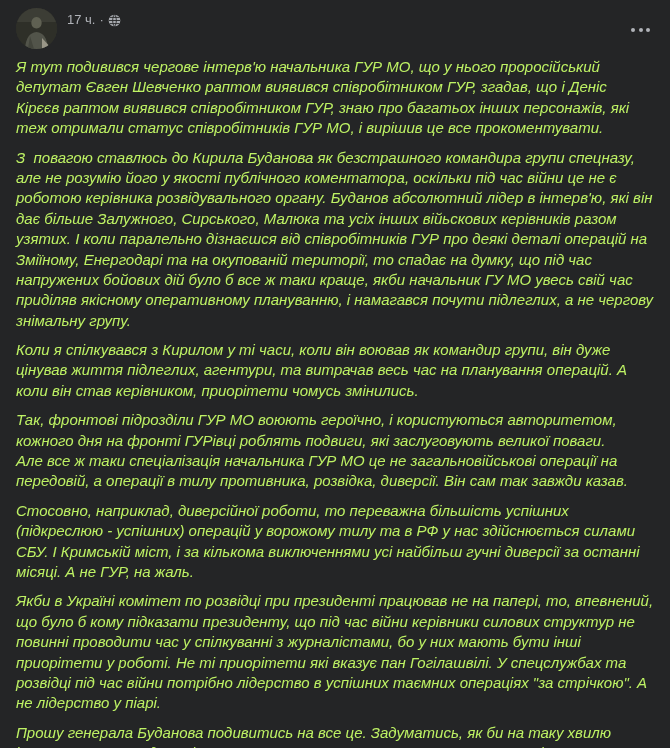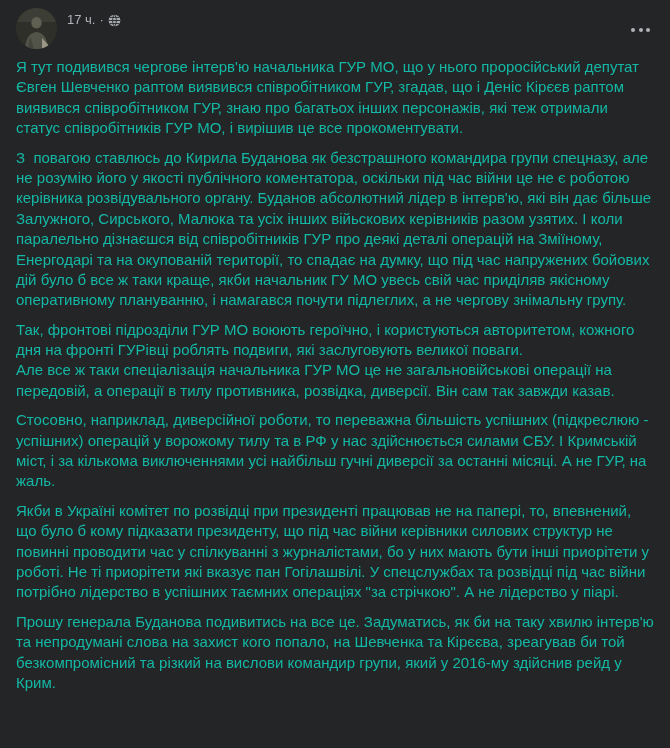--- a/index.html
+++ b/index.html
@@ -36,24 +36,25 @@
 
   .more-btn {
     position: absolute; right: 0; top: 12px;
     display: flex; gap: 3.5px; padding: 8px 4px; border-radius: 6px; cursor: pointer;
   }
   .more-btn .dot { width: 4px; height: 4px; border-radius: 50%; background: #b0b3b8; }
 
   
   .body-text p {
     margin: 6px 0 9px 0;
-    color: #14b8a6;
+    color: #bef264;
     font-size: 15px;
     line-height: 1.36;
     white-space: pre-wrap;
+    font-style: italic;
   }
 </style>
 </head>
 <body>
 
 <div class="post">
 
   <div class="header">
 
     <div class="avatar">
@@ -81,20 +82,21 @@
     <div class="more-btn">
       <span class="dot"></span>
       <span class="dot"></span>
       <span class="dot"></span>
     </div>
   </div>
 
   <div class="body-text">
       <p>Я тут подивився чергове інтерв'ю начальника ГУР МО, що у нього проросійський депутат Євген Шевченко раптом виявився співробітником ГУР, згадав, що і Деніс Кірєєв раптом виявився співробітником ГУР, знаю про багатьох інших персонажів, які теж отримали статус співробітників ГУР МО, і вирішив це все прокоментувати.</p>
       <p>З  повагою ставлюсь до Кирила Буданова як безстрашного командира групи спецназу, але не розумію його у якості публічного коментатора, оскільки під час війни це не є роботою керівника розвідувального органу. Буданов абсолютний лідер в інтерв'ю, які він дає більше Залужного, Сирського, Малюка та усіх інших війьскових керівників разом узятих. І коли паралельно дізнаєшся від співробітників ГУР про деякі деталі операцій на Зміїному, Енергодарі та на окупованій території, то спадає на думку, що під час напружених бойових дій було б все ж таки краще, якби начальник ГУ МО увесь свій час приділяв якісному оперативному плануванню, і намагався почути підлеглих, а не чергову знімальну групу.</p>
+      <p>Коли я спілкувався з Кирилом у ті часи, коли він воював як командир групи, він дуже цінував життя підлеглих, агентури, та витрачав весь час на планування операцій. А коли він став керівником, приорітети чомусь змінились.</p>
       <p>Так, фронтові підрозділи ГУР МО воюють героїчно, і користуються авторитетом, кожного дня на фронті ГУРівці роблять подвиги, які заслуговують великої поваги.
 Але все ж таки спеціалізація начальника ГУР МО це не загальновійськові операції на передовій, а операції в тилу противника, розвідка, диверсії. Він сам так завжди казав.</p>
       <p>Стосовно, наприклад, диверсійної роботи, то переважна більшість успішних (підкреслюю - успішних) операцій у ворожому тилу та в РФ у нас здійснюється силами СБУ. І Кримській міст, і за кількома виключеннями усі найбільш гучні диверсії за останні місяці. А не ГУР, на жаль.</p>
       <p>Якби в Україні комітет по розвідці при президенті працював не на папері, то, впевнений, що було б кому підказати президенту, що під час війни керівники силових структур не повинні проводити час у спілкуванні з журналістами, бо у них мають бути інші приорітети у роботі. Не ті приорітети які вказує пан Гогілашвілі. У спецслужбах та розвідці під час війни потрібно лідерство в успішних таємних операціях "за стрічкою". А не лідерство у піарі.</p>
       <p>Прошу генерала Буданова подивитись на все це. Задуматись, як би на таку хвилю інтерв'ю та непродумані слова на захист кого попало, на Шевченка та Кірєєва, зреагував би той безкомпромісний та різкий на вислови командир групи, який у 2016-му здійснив рейд у Крим.</p>
     </div>
 
 </div>
 
 </body></html>

